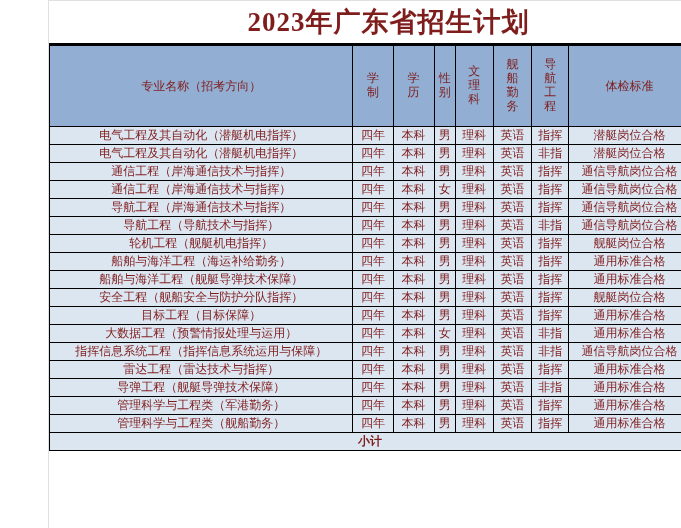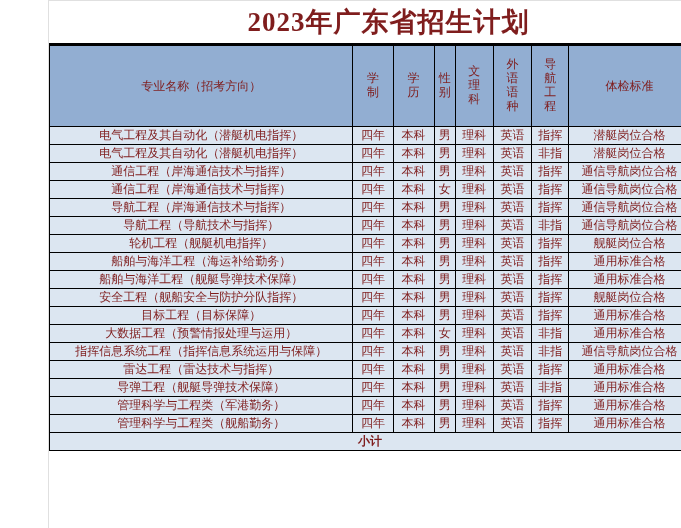--- a/index.html
+++ b/index.html
@@ -104,21 +104,21 @@
       <col style="width:121px">
       <col style="width:39px">
     </colgroup>
     <thead>
       <tr>
         <th><span>专业名称（招考方向）</span></th>
         <th><span class="vh">学制</span></th>
         <th><span class="vh">学历</span></th>
         <th><span class="vh">性别</span></th>
         <th><span class="vh">文理科</span></th>
-        <th><span class="vh">外语语种</span></th>
+        <th><span class="vh">舰船勤务</span></th>
         <th><span class="vh">导航工程</span></th>
         <th><span>体检标准</span></th>
         <th><span class="vh2">招生数量</span></th>
       </tr>
     </thead>
     <tbody>
         <tr>
           <td class="c0">电气工程及其自动化（潜艇机电指挥）</td>
           <td class="c1">四年</td>
           <td class="c2">本科</td>

